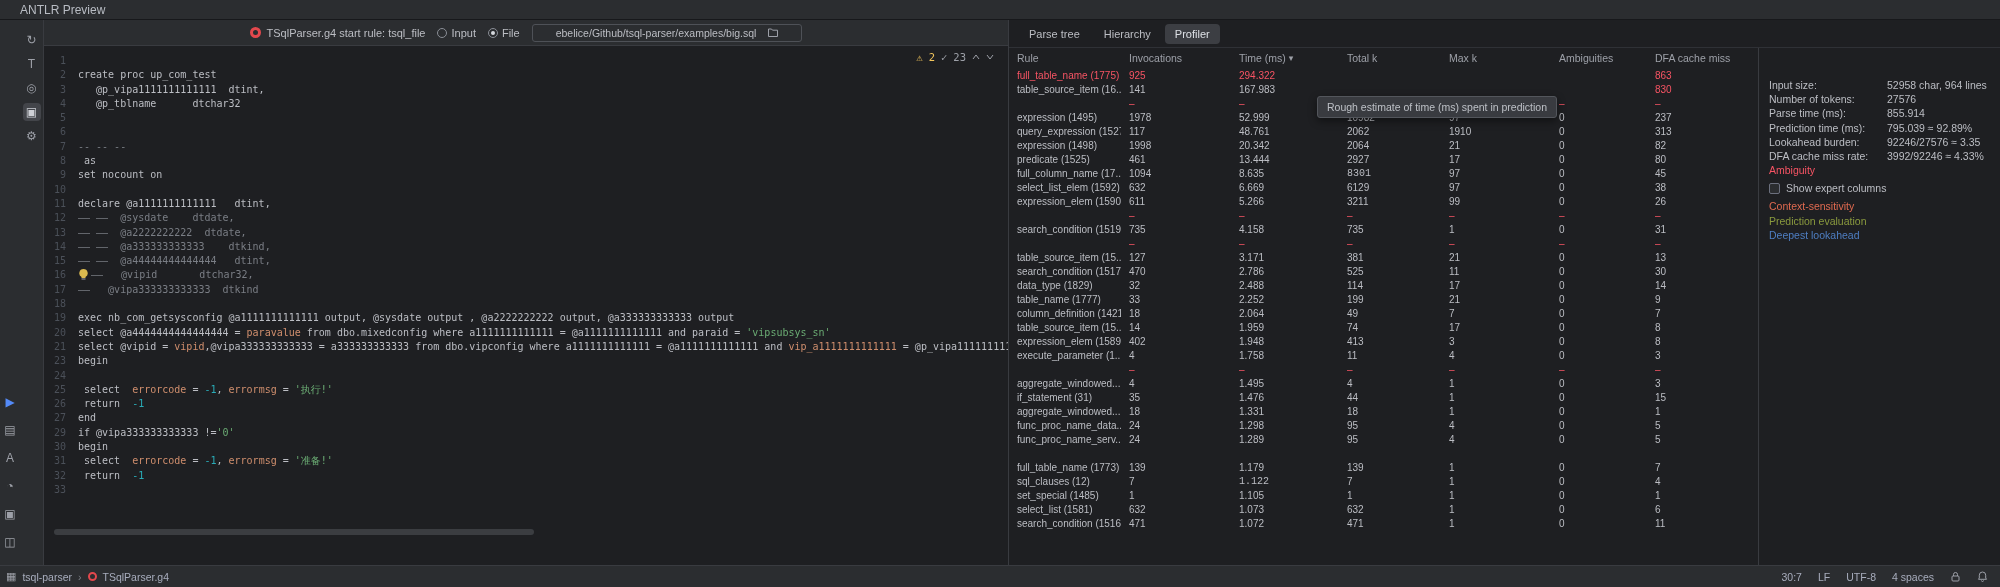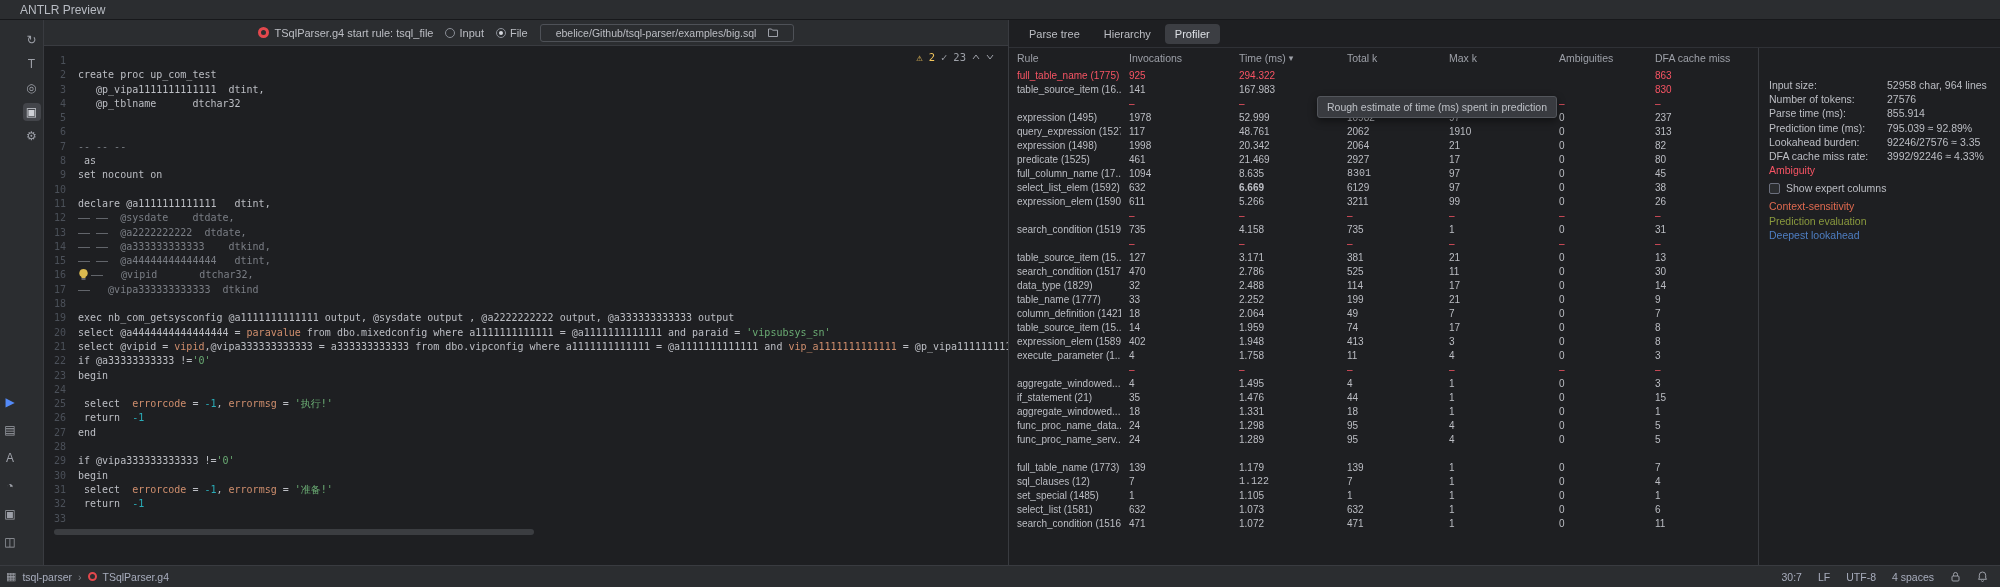--- a/index.html
+++ b/index.html
@@ -18,21 +18,21 @@
   .ts-icon { width:18px; height:18px; margin:3px 0; border-radius:4px; color:#9da0a8; font-size:12px; line-height:18px; text-align:center; }
   .ts-icon.active { background:#43454a; color:#ced0d6; }
 
   .editor-col { width:964px; flex:none; display:flex; flex-direction:column; background:#1e1f22; }
   .editor-header { height:26px; background:#2b2d30; border-bottom:1px solid #393b40; display:flex; align-items:center; justify-content:center; gap:12px; font-size:11px; color:#bcbec4; flex:none; }
   .grammar-ttl { display:flex; align-items:center; gap:6px; }
   .grammar-icon { width:11px; height:11px; border-radius:50%; border:3px solid #e3484d; }
   .radio { display:flex; align-items:center; gap:4px; }
   .radio-circle { width:10px; height:10px; border-radius:50%; border:1px solid #8a8e96; position:relative; }
   .radio-circle.selected::after { content:""; position:absolute; inset:2px; border-radius:50%; background:#d6d9de; }
-  .path-box { display:flex; align-items:center; gap:12px; border:1px solid #4e5157; border-radius:3px; background:#2b2d30; padding:0 15px; height:18px; font-size:10.5px; color:#bcbec4; }
+  .path-box { display:flex; align-items:center; gap:12px; border:1px solid #4e5157; border-radius:3px; background:#2b2d30; padding:0 23px; height:18px; font-size:10.5px; color:#bcbec4; }
 
   .code-area { position:relative; flex:1; padding-top:8px; font-family:"DejaVu Sans Mono","Liberation Mono",monospace; font-size:10px; overflow:hidden; }
   .code-line { display:flex; height:14.3px; line-height:14.3px; }
   .line-num { width:34px; flex:none; text-align:right; padding-right:12px; color:#4b5059; font-size:10px; }
   .code-text { white-space:pre; }
   .tk-d { color:#bcbec4; } .tk-c { color:#7a7e85; } .tk-o { color:#cf8e6d; } .tk-s { color:#6aab73; } .tk-n { color:#2aacb8; }
   .bulb { display:inline-flex; width:13px; vertical-align:middle; }
 
   .inspections { position:absolute; top:5px; right:14px; display:flex; align-items:center; gap:6px; font-size:10.5px; color:#9da0a8; }
   .warn { color:#f2c55c; }
@@ -202,46 +202,38 @@
           </div>
           <div class="code-line">
             <span class="line-num">20</span>
             <span class="code-text"><span class="tk-d">select @a4444444444444444 = </span><span class="tk-o">paravalue</span><span class="tk-d"> from dbo.mixedconfig where a1111111111111 = @a1111111111111 and paraid = </span><span class="tk-s">'vipsubsys_sn'</span></span>
           </div>
           <div class="code-line">
             <span class="line-num">21</span>
             <span class="code-text"><span class="tk-d">select @vipid = </span><span class="tk-o">vipid</span><span class="tk-d">,@vipa333333333333 = a333333333333 from dbo.vipconfig where a1111111111111 = @a1111111111111 and </span><span class="tk-o">vip_a1111111111111</span><span class="tk-d"> = @p_vipa1111111111111</span></span>
           </div>
           <div class="code-line">
-            <span class="line-num">22</span>
-            <span class="code-text"><span class="tk-d">if @a33333333333 !=</span><span class="tk-s">'0'</span></span>
-          </div>
-          <div class="code-line">
             <span class="line-num">23</span>
             <span class="code-text"><span class="tk-d">begin</span></span>
           </div>
           <div class="code-line">
             <span class="line-num">24</span>
             <span class="code-text"></span>
           </div>
           <div class="code-line">
             <span class="line-num">25</span>
             <span class="code-text"><span class="tk-d"> select  </span><span class="tk-o">errorcode</span><span class="tk-d"> = </span><span class="tk-n">-1</span><span class="tk-d">, </span><span class="tk-o">errormsg</span><span class="tk-d"> = </span><span class="tk-s">'执行!'</span></span>
           </div>
           <div class="code-line">
             <span class="line-num">26</span>
             <span class="code-text"><span class="tk-d"> return  </span><span class="tk-n">-1</span></span>
           </div>
           <div class="code-line">
             <span class="line-num">27</span>
             <span class="code-text"><span class="tk-d">end</span></span>
-          </div>
-          <div class="code-line">
-            <span class="line-num">28</span>
-            <span class="code-text"></span>
           </div>
           <div class="code-line">
             <span class="line-num">29</span>
             <span class="code-text"><span class="tk-d">if @vipa333333333333 !=</span><span class="tk-s">'0'</span></span>
           </div>
           <div class="code-line">
             <span class="line-num">30</span>
             <span class="code-text"><span class="tk-d">begin</span></span>
           </div>
           <div class="code-line">
@@ -344,39 +336,39 @@
               <div class="td" style="width: 110px;">1998</div>
               <div class="td" style="width: 108px;">20.342</div>
               <div class="td" style="width: 102px;">2064</div>
               <div class="td" style="width: 110px;">21</div>
               <div class="td" style="width: 96px;">0</div>
               <div class="td" style="width: 110px;">82</div>
             </div>
             <div class="tr">
               <div class="td" style="width: 112px;">predicate (1525)</div>
               <div class="td" style="width: 110px;">461</div>
-              <div class="td" style="width: 108px;">21.469</div>
+              <div class="td" style="width: 108px;">13.444</div>
               <div class="td" style="width: 102px;">2927</div>
               <div class="td" style="width: 110px;">17</div>
               <div class="td" style="width: 96px;">0</div>
               <div class="td" style="width: 110px;">80</div>
             </div>
             <div class="tr">
               <div class="td" style="width: 112px;">full_column_name (17...</div>
               <div class="td" style="width: 110px;">1094</div>
               <div class="td" style="width: 108px;">8.635</div>
               <div class="td" style="width: 102px; font-family: Liberation Mono, monospace;">8301</div>
               <div class="td" style="width: 110px;">97</div>
               <div class="td" style="width: 96px;">0</div>
               <div class="td" style="width: 110px;">45</div>
             </div>
             <div class="tr">
               <div class="td" style="width: 112px;">select_list_elem (1592)</div>
               <div class="td" style="width: 110px;">632</div>
-              <div class="td" style="width: 108px; font-weight: bold;">6.669</div>
+              <div class="td" style="width: 108px;">6.669</div>
               <div class="td" style="width: 102px;">6129</div>
               <div class="td" style="width: 110px;">97</div>
               <div class="td" style="width: 96px;">0</div>
               <div class="td" style="width: 110px;">38</div>
             </div>
             <div class="tr">
               <div class="td" style="width: 112px;">expression_elem (1590)</div>
               <div class="td" style="width: 110px;">611</div>
               <div class="td" style="width: 108px;">5.266</div>
               <div class="td" style="width: 102px;">3211</div>
@@ -495,21 +487,21 @@
             <div class="tr">
               <div class="td" style="width: 112px;">aggregate_windowed...</div>
               <div class="td" style="width: 110px;">4</div>
               <div class="td" style="width: 108px;">1.495</div>
               <div class="td" style="width: 102px;">4</div>
               <div class="td" style="width: 110px;">1</div>
               <div class="td" style="width: 96px;">0</div>
               <div class="td" style="width: 110px;">3</div>
             </div>
             <div class="tr">
-              <div class="td" style="width: 112px;">if_statement (21)</div>
+              <div class="td" style="width: 112px;">if_statement (31)</div>
               <div class="td" style="width: 110px;">35</div>
               <div class="td" style="width: 108px;">1.476</div>
               <div class="td" style="width: 102px;">44</div>
               <div class="td" style="width: 110px;">1</div>
               <div class="td" style="width: 96px;">0</div>
               <div class="td" style="width: 110px;">15</div>
             </div>
             <div class="tr">
               <div class="td" style="width: 112px;">aggregate_windowed...</div>
               <div class="td" style="width: 110px;">18</div>

